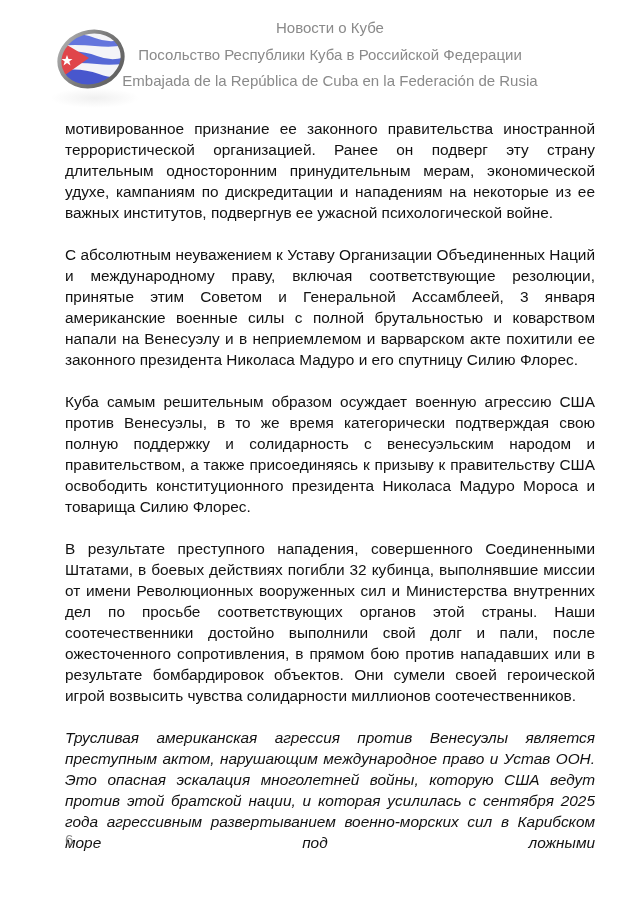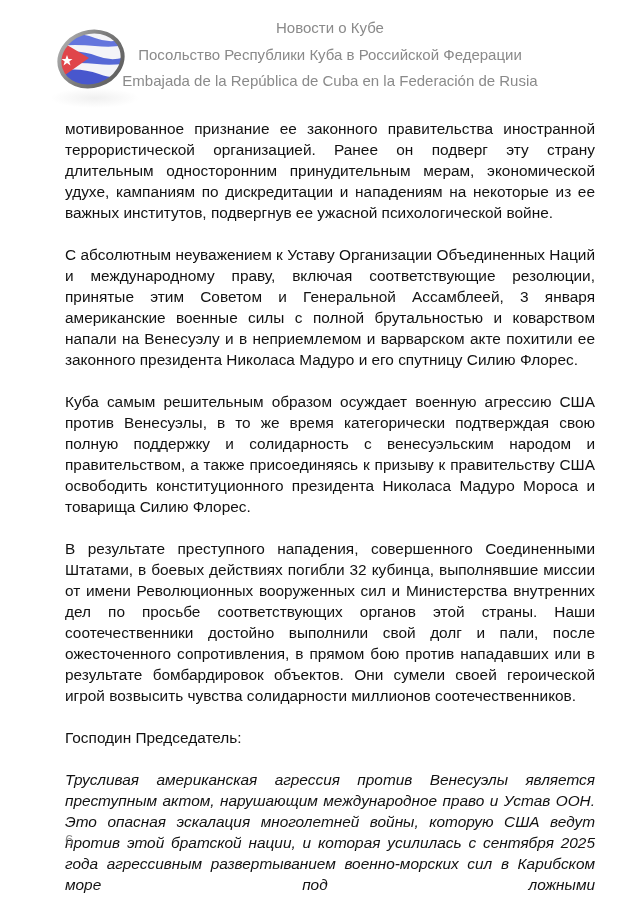--- a/index.html
+++ b/index.html
@@ -104,17 +104,16 @@
   <div class="header-line hl1">Новости о Кубе</div>
   <div class="header-line hl2">Посольство Республики Куба в Российской Федерации</div>
   <div class="header-line hl3">Embajada de la República de Cuba en la Federación de Rusia</div>
 </div>
 
 <div class="body-text">
   <p class="para">мотивированное признание ее законного правительства иностранной террористической организацией. Ранее он подверг эту страну длительным односторонним принудительным мерам, экономической удухе, кампаниям по дискредитации и нападениям на некоторые из ее важных институтов, подвергнув ее ужасной психологической войне.</p>
   <p class="para">С абсолютным неуважением к Уставу Организации Объединенных Наций и международному праву, включая соответствующие резолюции, принятые этим Советом и Генеральной Ассамблеей, 3 января американские военные силы с полной брутальностью и коварством напали на Венесуэлу и в неприемлемом и варварском акте похитили ее законного президента Николаса Мадуро и его спутницу Силию Флорес.</p>
   <p class="para">Куба самым решительным образом осуждает военную агрессию США против Венесуэлы, в то же время категорически подтверждая свою полную поддержку и солидарность с венесуэльским народом и правительством, а также присоединяясь к призыву к правительству США освободить конституционного президента Николаса Мадуро Мороса и товарища Силию Флорес.</p>
   <p class="para">В результате преступного нападения, совершенного Соединенными Штатами, в боевых действиях погибли 32 кубинца, выполнявшие миссии от имени Революционных вооруженных сил и Министерства внутренних дел по просьбе соответствующих органов этой страны. Наши соотечественники достойно выполнили свой долг и пали, после ожесточенного сопротивления, в прямом бою против нападавших или в результате бомбардировок объектов. Они сумели своей героической игрой возвысить чувства солидарности миллионов соотечественников.</p>
-  <p class="para">Господин Председатель:</p>
   <p class="para last">Трусливая американская агрессия против Венесуэлы является преступным актом, нарушающим международное право и Устав ООН. Это опасная эскалация многолетней войны, которую США ведут против этой братской нации, и которая усилилась с сентября 2025 года агрессивным развертыванием военно-морских сил в Карибском море под ложными</p>
 </div>
 
 <div class="page-number">6</div>
 
 </body></html>

